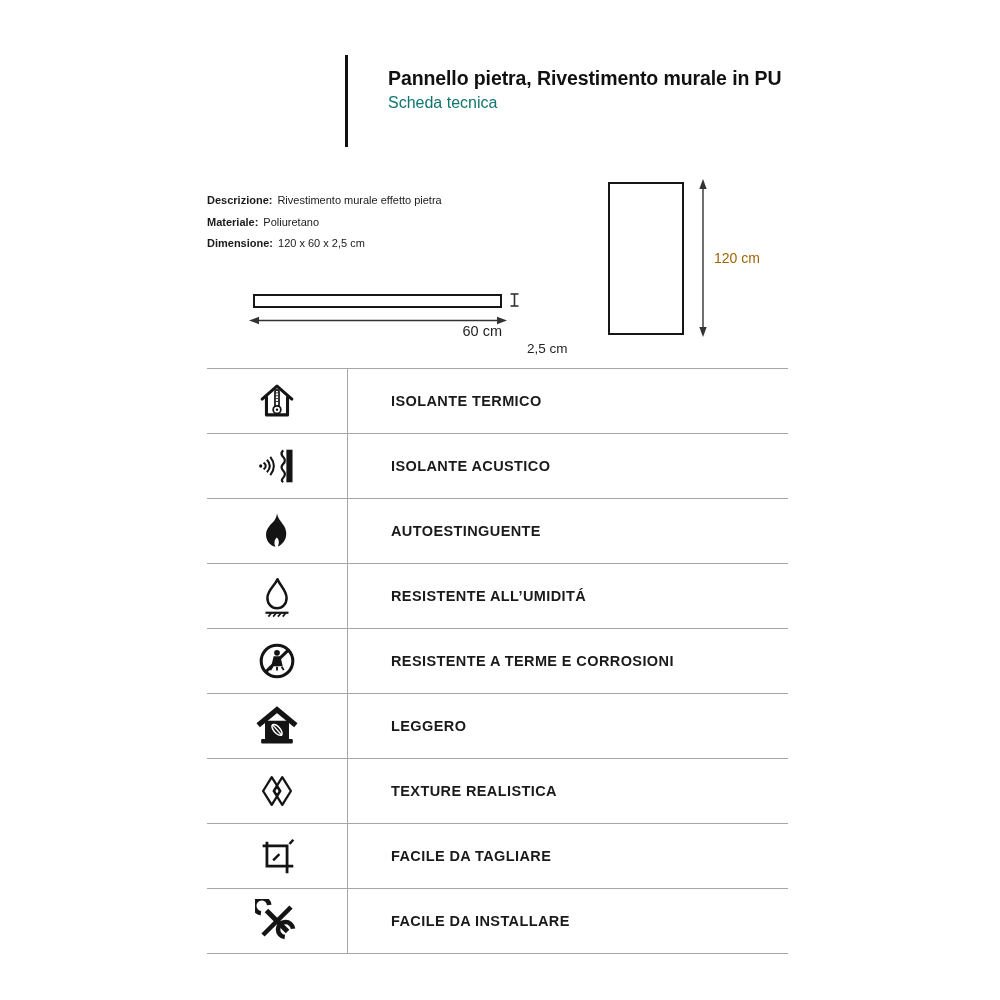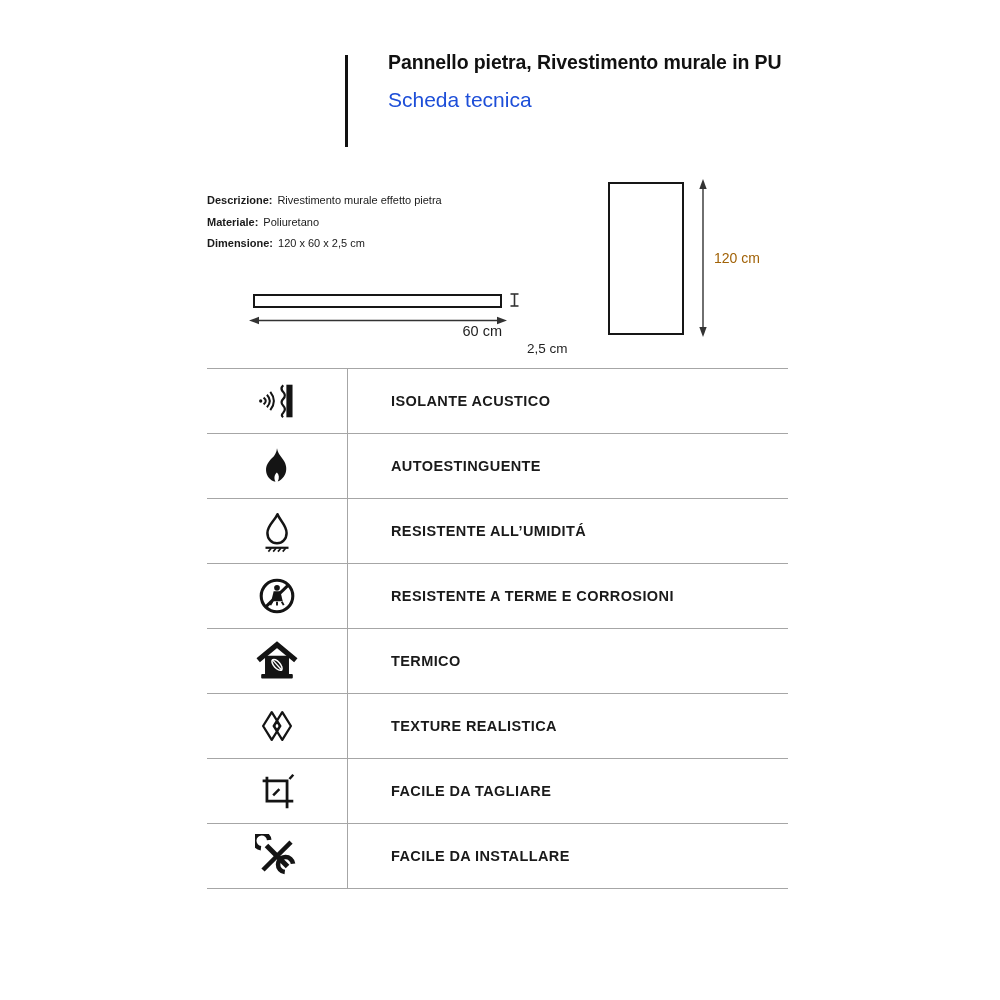--- a/index.html
+++ b/index.html
@@ -2,23 +2,23 @@
 <html><head>
 <meta charset="utf-8">
 <style>
   html,body { margin:0; padding:0; background:#ffffff; }
   .page {
     position:relative; width:1000px; height:1000px; background:#ffffff;
     font-family:"Liberation Sans", sans-serif; color:#1a1a1a; overflow:hidden;
   }
   
   .accent-bar { position:absolute; left:345px; top:55px; width:3px; height:92px; background:#111111; }
-  .titles { position:absolute; left:388px; top:51px; }
+  .titles { position:absolute; left:388px; top:67px; }
   .page-title { margin:0; font-size:19.5px; font-weight:bold; letter-spacing:-0.1px; color:#111111; white-space:nowrap; }
-  .page-subtitle { margin-top:14px; font-size:21px; color:#1d4ed8; }
+  .page-subtitle { margin-top:4px; font-size:16px; color:#0f766e; }
 
   
   .specs { position:absolute; left:207px; top:190px; font-size:11px; line-height:21.5px; }
   .spec-line { white-space:nowrap; }
   .spec-label { font-weight:bold; margin-right:5px; }
 
   
   .panel-top-view { position:absolute; left:253px; top:294px; width:249px; height:14px;
     border:2px solid #161616; box-sizing:border-box; background:#ffffff; }
   .dim-width-line { position:absolute; left:249px; top:313px; }
@@ -91,20 +91,40 @@
     <svg width="14" height="158" viewBox="0 0 14 158">
       <line x1="7" y1="9" x2="7" y2="149" stroke="#333" stroke-width="1.4"></line>
       <polygon points="7,0 3.3,10 10.7,10" fill="#333"></polygon>
       <polygon points="7,158 3.3,148 10.7,148" fill="#333"></polygon>
     </svg>
   </div>
   <div class="dim-height-label">120 cm</div>
 
   <div class="features">
 
+    <div class="feature-row">
+      <div class="feature-icon-cell">
+        <span class="icon">
+          <svg width="46" height="46" viewBox="0 0 48 48" fill="none">
+            <path d="M8.5 22 L24 8.5 L39.5 22" stroke="#141414" stroke-width="3.2" stroke-linecap="round" stroke-linejoin="round"></path>
+            <path d="M13 19 V38.5 H35 V19" stroke="#141414" stroke-width="3.2" stroke-linejoin="round"></path>
+            <rect x="21.9" y="12.5" width="4.2" height="18" rx="2.1" fill="#fff" stroke="#141414" stroke-width="1.8"></rect>
+            <line x1="22.9" y1="15.5" x2="25.1" y2="15.5" stroke="#141414" stroke-width="0.9"></line>
+            <line x1="22.9" y1="18.5" x2="25.1" y2="18.5" stroke="#141414" stroke-width="0.9"></line>
+            <line x1="22.9" y1="21.5" x2="25.1" y2="21.5" stroke="#141414" stroke-width="0.9"></line>
+            <line x1="22.9" y1="24.5" x2="25.1" y2="24.5" stroke="#141414" stroke-width="0.9"></line>
+            <circle cx="24" cy="33" r="4" fill="#fff" stroke="#141414" stroke-width="1.8"></circle>
+            <circle cx="24" cy="33" r="1.3" fill="#141414"></circle>
+          </svg>
+        </span>
+      </div>
+      <div class="feature-label-cell">
+        <span class="feature-label">ISOLANTE TERMICO</span>
+      </div>
+    </div>
 
     <div class="feature-row">
       <div class="feature-icon-cell">
         <span class="icon">
           <svg width="46" height="46" viewBox="0 0 48 48" fill="none">
             <circle cx="7" cy="24" r="1.7" fill="#141414"></circle>
             <path d="M10 20.5 Q14.5 24 10 27.5" stroke="#141414" stroke-width="2.1"></path>
             <path d="M13.5 17.5 Q19.5 24 13.5 30.5" stroke="#141414" stroke-width="2.1"></path>
             <path d="M17 14.5 Q24.5 24 17 33.5" stroke="#141414" stroke-width="2.1"></path>
             <path d="M30.5 7.5 Q27 11 30.5 14.6 Q34 18.2 30.5 21.8 Q27 25.4 30.5 29 Q34 32.6 30.5 36.2 Q27.6 39 30.5 40.8" stroke="#141414" stroke-width="2.3"></path>
@@ -175,21 +195,21 @@
             <rect x="11.5" y="18.5" width="25" height="19.5" fill="#141414"></rect>
             <rect x="7.5" y="37.5" width="33" height="4.8" rx="1" fill="#141414"></rect>
             <g transform="rotate(-42 24 28)">
               <ellipse cx="24" cy="28" rx="3.3" ry="7" stroke="#ffffff" stroke-width="1.6"></ellipse>
               <line x1="24" y1="21" x2="24" y2="36" stroke="#ffffff" stroke-width="1.4"></line>
             </g>
           </svg>
         </span>
       </div>
       <div class="feature-label-cell">
-        <span class="feature-label">TERMICO</span>
+        <span class="feature-label">LEGGERO</span>
       </div>
     </div>
 
     <div class="feature-row">
       <div class="feature-icon-cell">
         <span class="icon">
           <svg width="46" height="46" viewBox="0 0 48 48" fill="none">
             <path d="M18.5 9.5 L27.5 24 L18.5 38.5 L9.5 24 Z" stroke="#141414" stroke-width="2.4" stroke-linejoin="round"></path>
             <path d="M29.5 9.5 L38.5 24 L29.5 38.5 L20.5 24 Z" stroke="#141414" stroke-width="2.4" stroke-linejoin="round"></path>
             <path d="M24 19.5 L26.8 24 L24 28.5 L21.2 24 Z" stroke="#141414" stroke-width="1.8" stroke-linejoin="round"></path>

